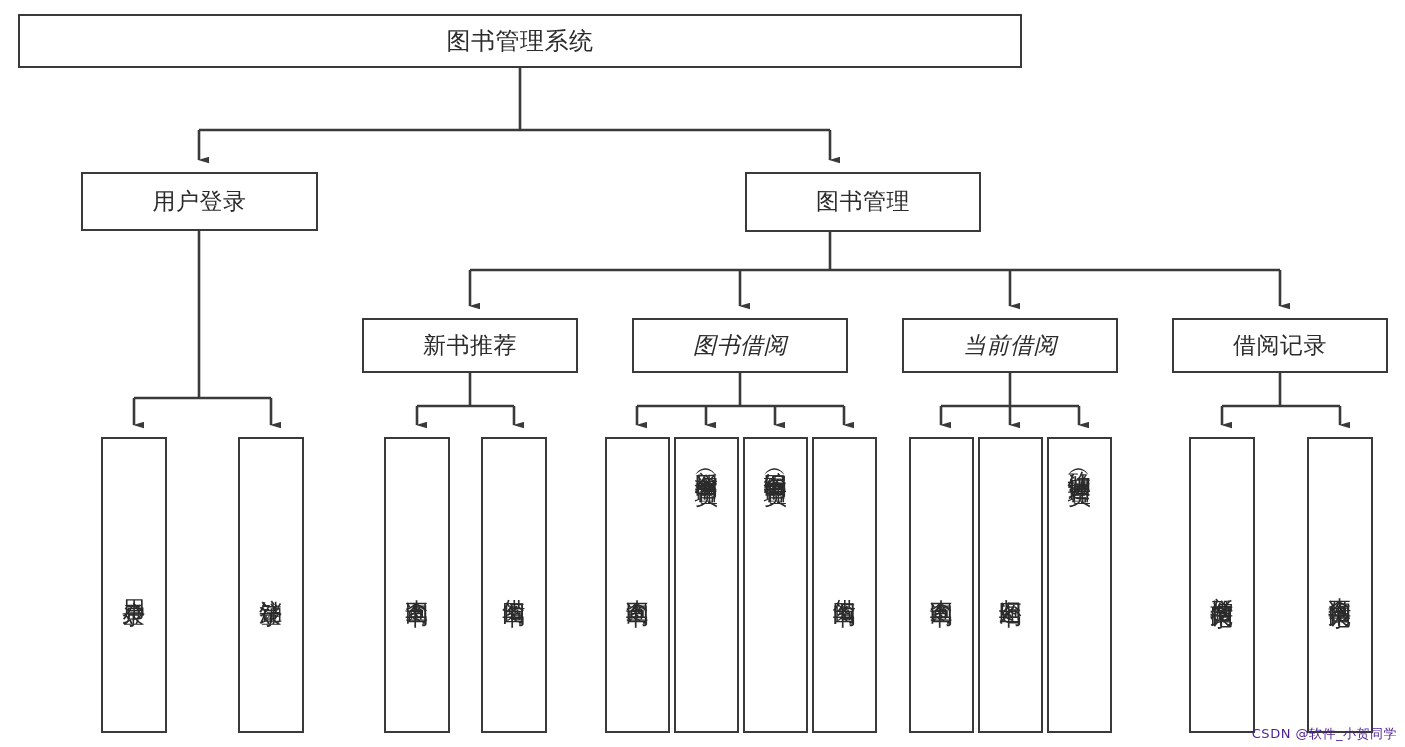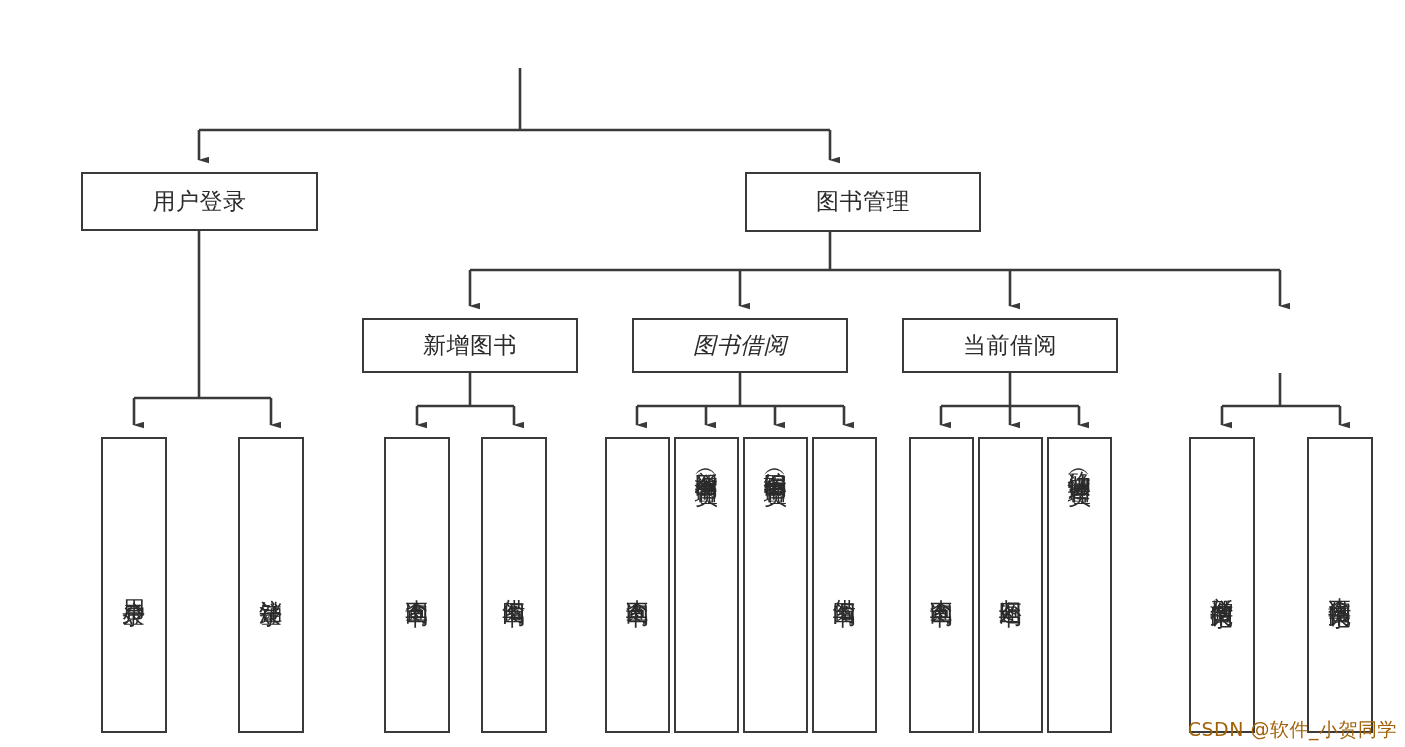--- a/index.html
+++ b/index.html
@@ -65,22 +65,22 @@
     white-space: nowrap;
   }
   .node.v.mid {
     align-items: center;
     padding-top: 0;
   }
   .watermark {
     position: absolute;
     right: 8px;
     bottom: 4px;
-    font-size: 19px;
-    color: #a16207;
+    font-size: 13px;
+    color: #4c1d95;
     letter-spacing: 0.5px;
     white-space: nowrap;
     z-index: 5;
     font-family: "DejaVu Sans", "Liberation Sans", sans-serif;
     text-align: right;
   }
 </style>
 </head>
 <body>
 
@@ -130,36 +130,42 @@
       <path d="M1010,406 L1010,425" marker-end="url(#arw)"></path>
       <path d="M1079,406 L1079,425" marker-end="url(#arw)"></path>
 
       <path d="M1280,373 L1280,406"></path>
       <path d="M1222,406 L1340,406"></path>
       <path d="M1222,406 L1222,425" marker-end="url(#arw)"></path>
       <path d="M1340,406 L1340,425" marker-end="url(#arw)"></path>
     </g>
   </svg>
 
+  <div class="node h root" style="left:18px; top:14px; width:1004px; height:54px;">
+    <span class="node-label">图书管理系统</span>
+  </div>
 
   <div class="node h" style="left:81px; top:172px; width:237px; height:59px;">
     <span class="node-label">用户登录</span>
   </div>
   <div class="node h" style="left:712px; top:172px; width:236px; height:60px;margin-left:33px;">
     <span class="node-label">图书管理</span>
   </div>
 
   <div class="node h" style="left:362px; top:318px; width:216px; height:55px;">
-    <span class="node-label">新增图书</span>
+    <span class="node-label">新书推荐</span>
   </div>
   <div class="node h" style="left:632px; top:318px; width:216px; height:55px;font-style:italic;">
     <span class="node-label">图书借阅</span>
   </div>
-  <div class="node h" style="left:902px; top:318px; width:216px; height:55px;">
+  <div class="node h" style="left:902px; top:318px; width:216px; height:55px;font-style:italic;">
     <span class="node-label">当前借阅</span>
+  </div>
+  <div class="node h" style="left:1172px; top:318px; width:216px; height:55px;">
+    <span class="node-label">借阅记录</span>
   </div>
 
   <div class="node v mid" style="left:101px; top:437px; width:66px; height:296px;">
     <span class="node-label">用户登录</span>
   </div>
   <div class="node v mid" style="left:238px; top:437px; width:66px; height:296px;">
     <span class="node-label">注销登录</span>
   </div>
 
   <div class="node v mid" style="left:384px; top:437px; width:66px; height:296px;">

